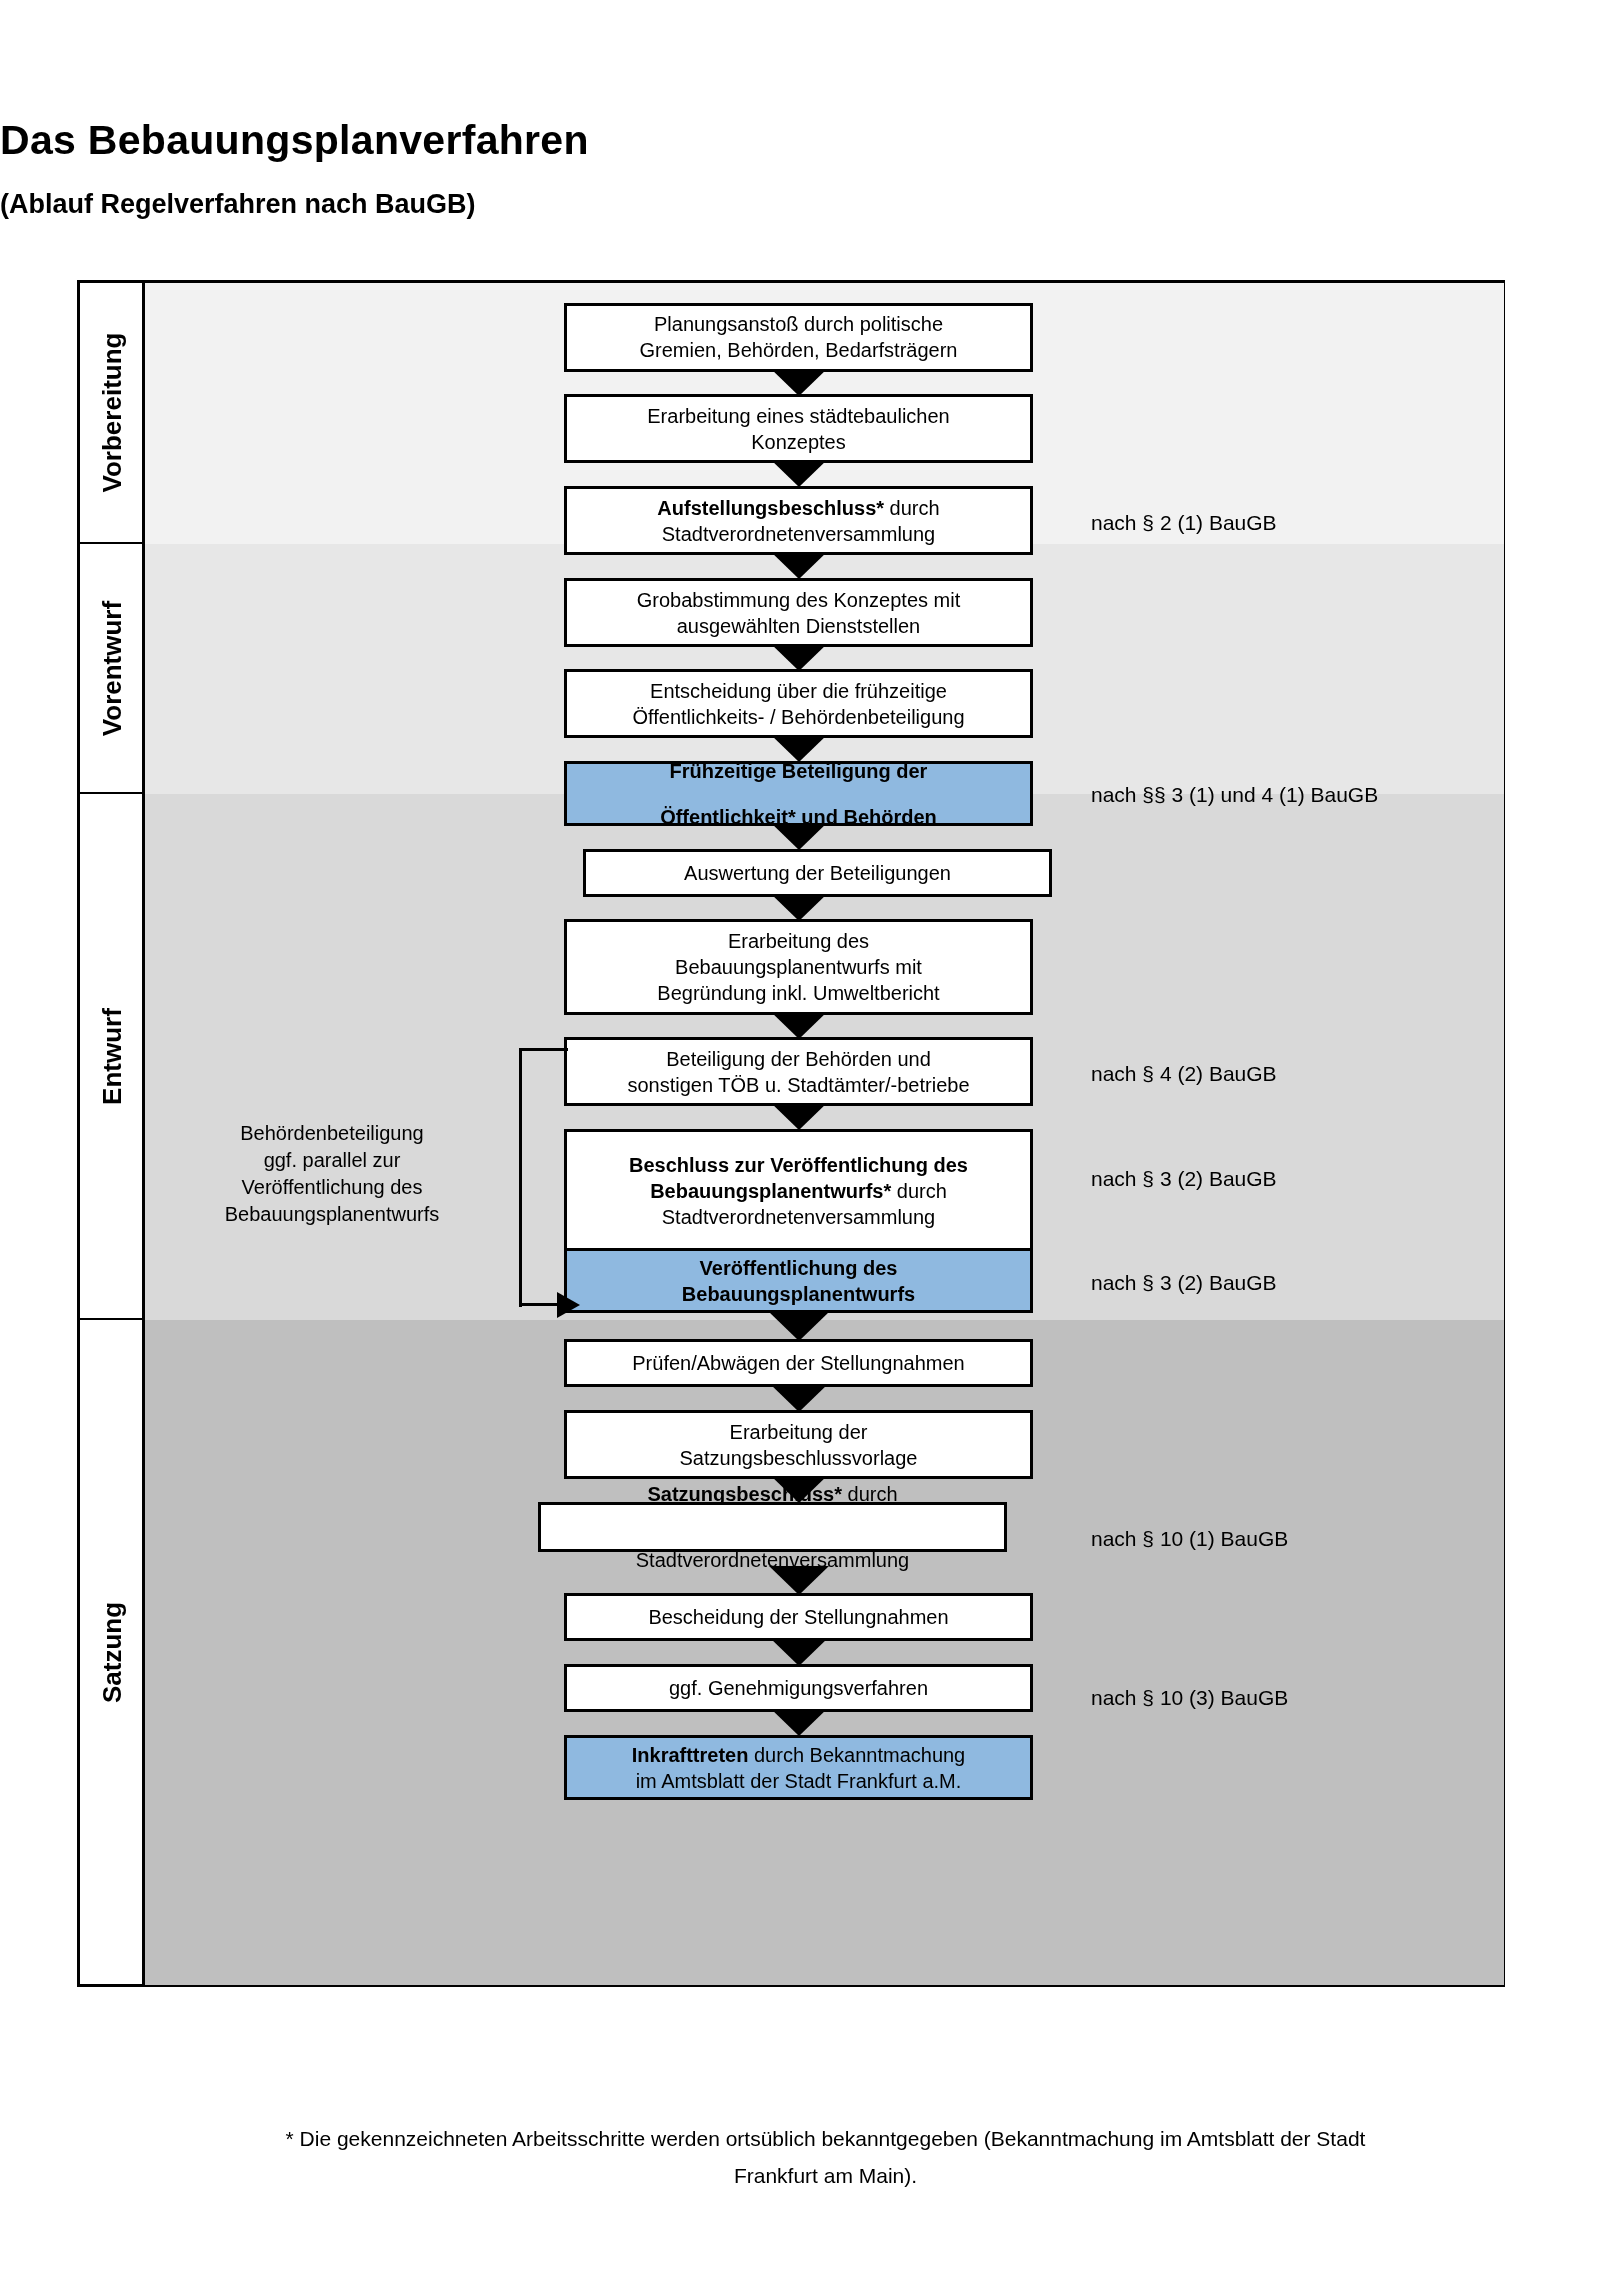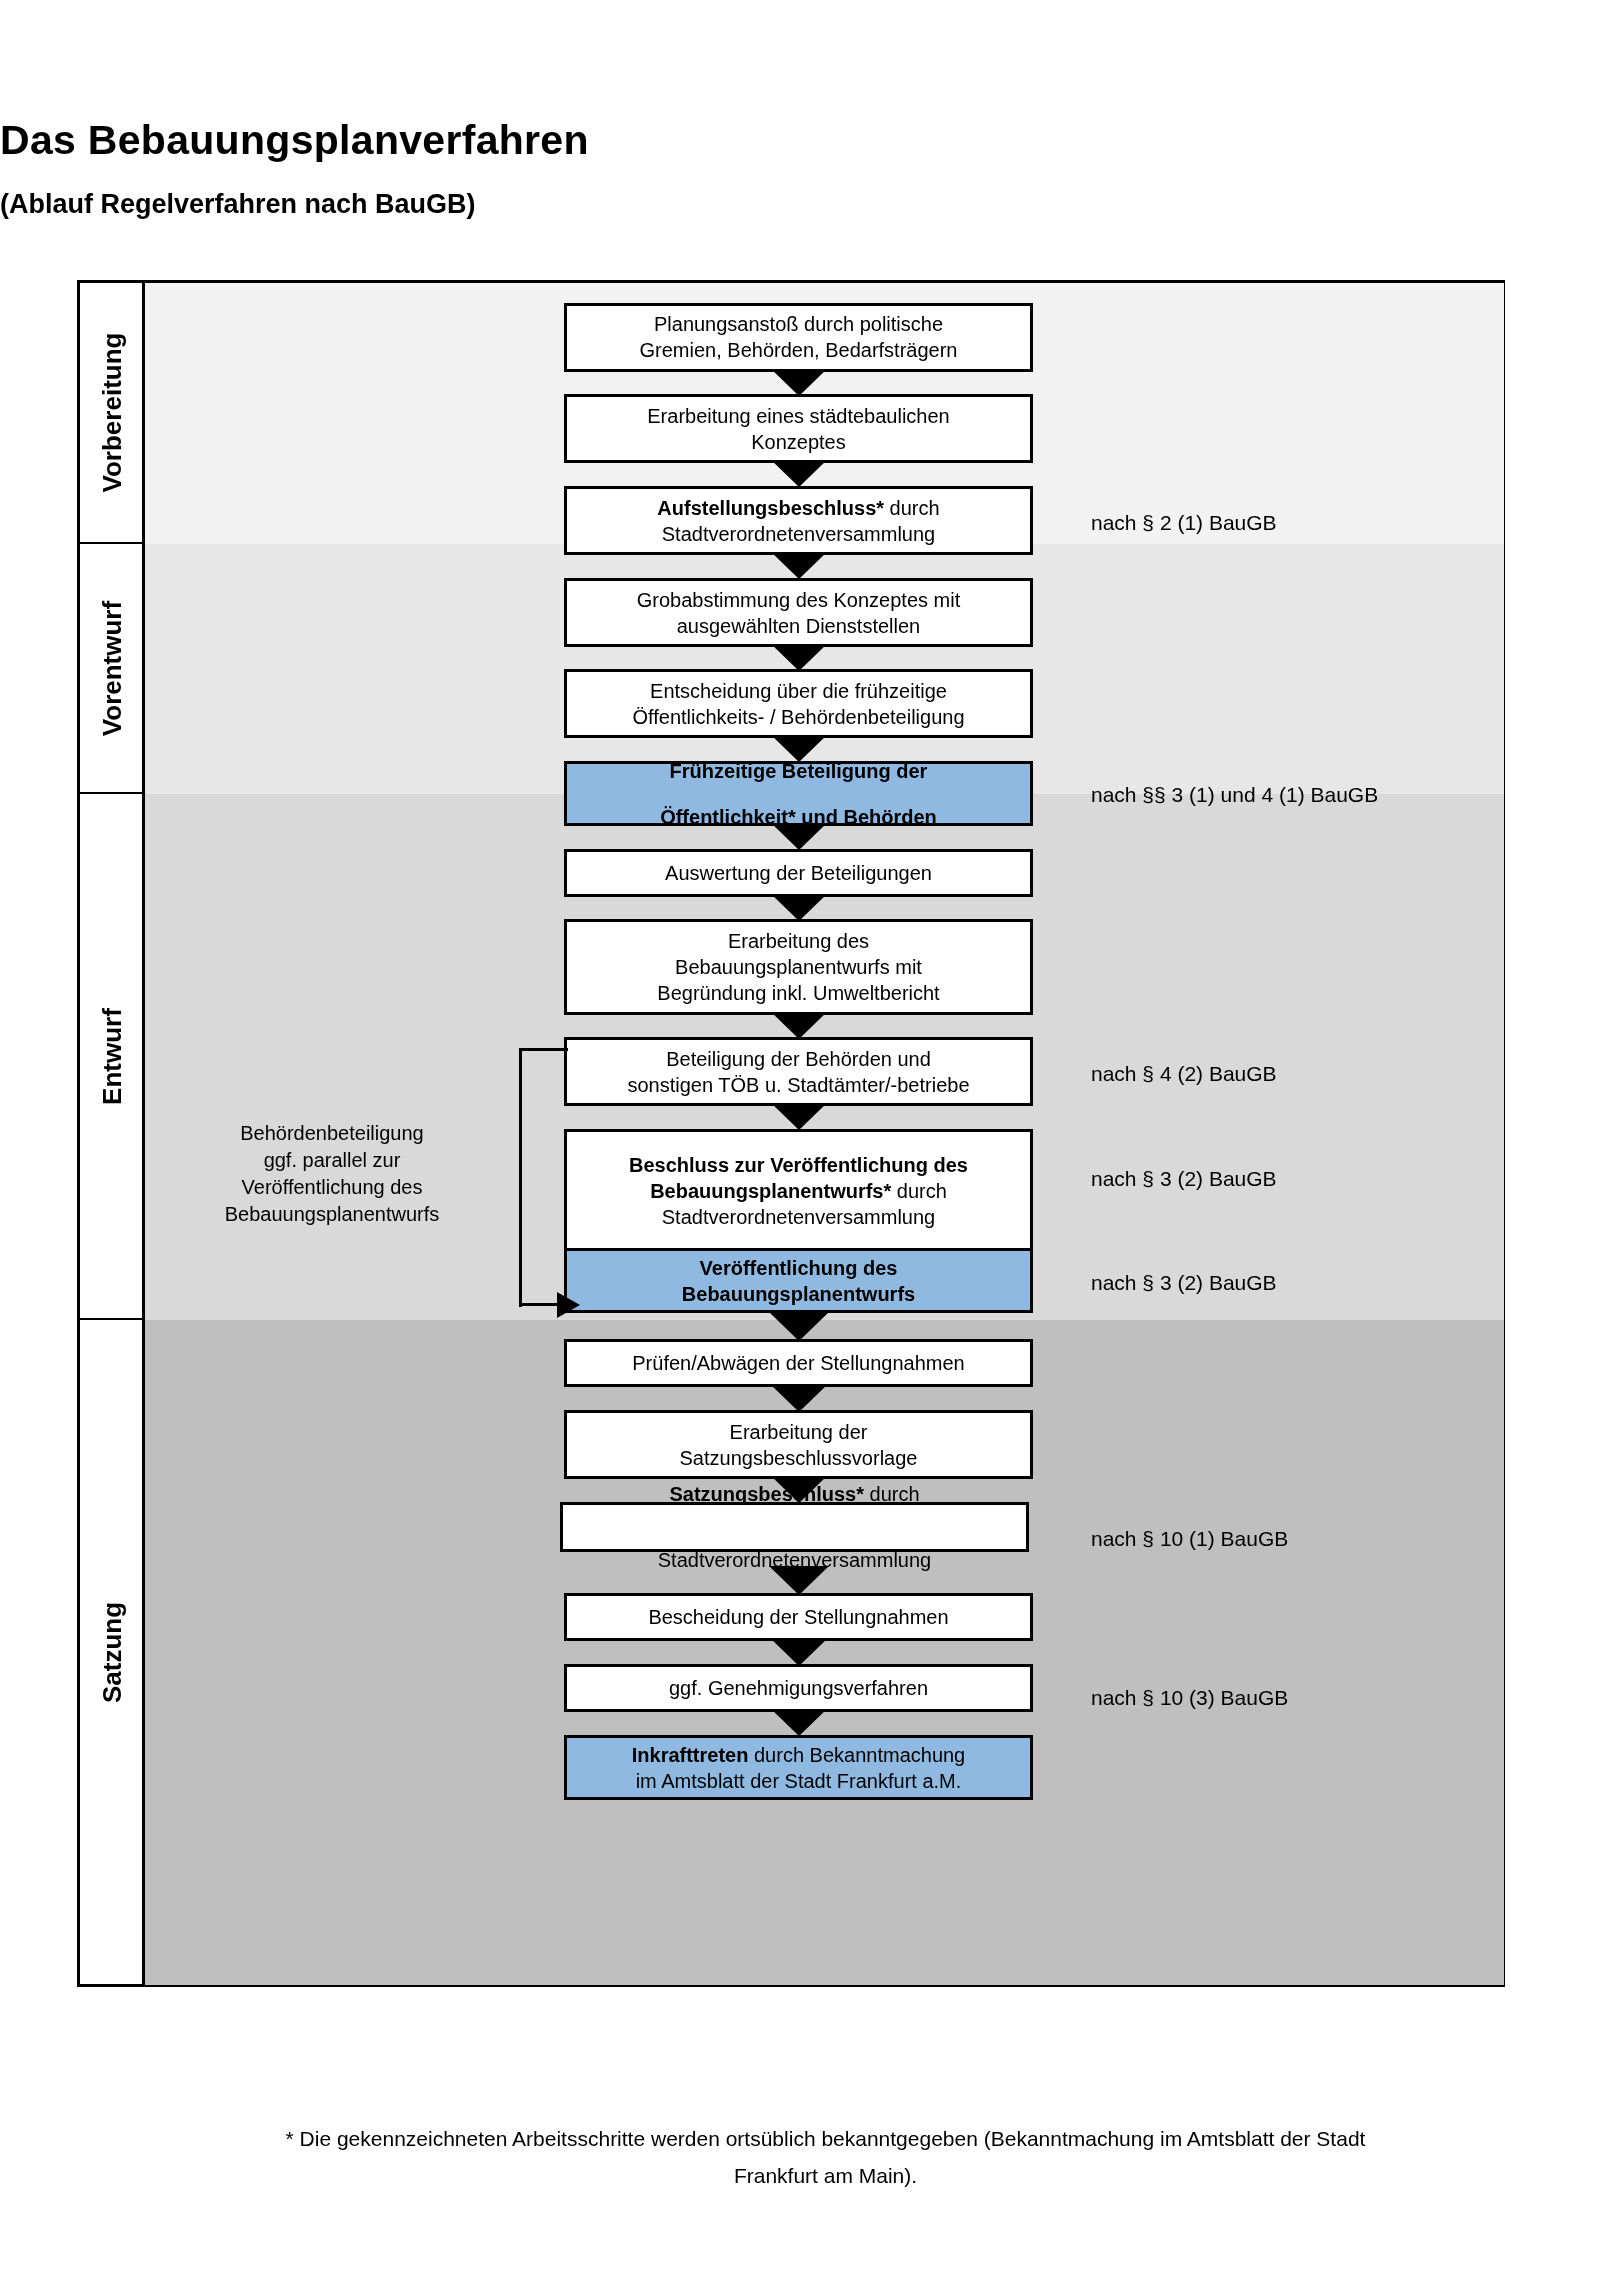--- a/index.html
+++ b/index.html
@@ -245,21 +245,21 @@
   <div class="pbox" style="left:484px;top:386px;height:69px;">
     <span class="ln">Entscheidung über die frühzeitige</span>
     <span class="ln">Öffentlichkeits- / Behördenbeteiligung</span>
   </div>
 
   <div class="pbox blue" style="left:484px;top:478px;height:65px;gap:20px;">
     <span class="ln b">Frühzeitige Beteiligung der</span>
     <span class="ln b">Öffentlichkeit* und Behörden</span>
   </div>
 
-  <div class="pbox" style="left:484px;top:566px;height:48px;">
+  <div class="pbox" style="left:503px;top:566px;height:48px;">
     <span class="ln">Auswertung der Beteiligungen</span>
   </div>
 
   <div class="pbox" style="left:484px;top:636px;height:96px;">
     <span class="ln">Erarbeitung des</span>
     <span class="ln">Bebauungsplanentwurfs mit</span>
     <span class="ln">Begründung inkl. Umweltbericht</span>
   </div>
 
   <div class="pbox" style="left:484px;top:754px;height:69px;">
@@ -280,21 +280,21 @@
 
   <div class="pbox" style="left:484px;top:1056px;height:48px;">
     <span class="ln">Prüfen/Abwägen der Stellungnahmen</span>
   </div>
 
   <div class="pbox" style="left:484px;top:1127px;height:69px;">
     <span class="ln">Erarbeitung der</span>
     <span class="ln">Satzungsbeschlussvorlage</span>
   </div>
 
-  <div class="pbox" style="left:480px;top:1219px;height:50px;gap:40px;">
+  <div class="pbox" style="left:458px;top:1219px;height:50px;gap:40px;">
     <span class="ln"><b class="b">Satzungsbeschluss*</b><span> durch</span></span>
     <span class="ln">Stadtverordnetenversammlung</span>
   </div>
 
   <div class="pbox" style="left:484px;top:1310px;height:48px;">
     <span class="ln">Bescheidung der Stellungnahmen</span>
   </div>
 
   <div class="pbox" style="left:484px;top:1381px;height:48px;">
     <span class="ln">ggf. Genehmigungsverfahren</span>

